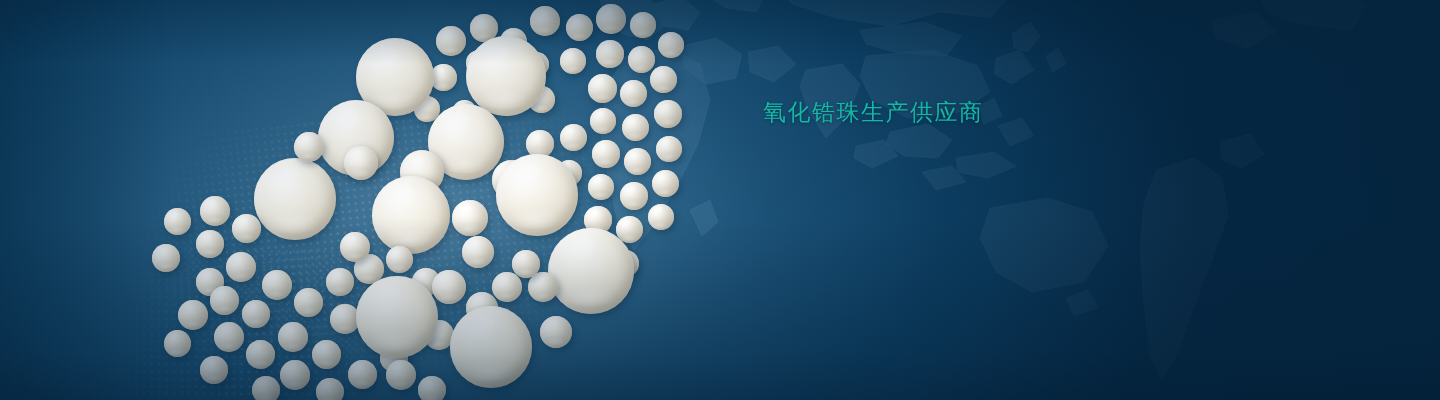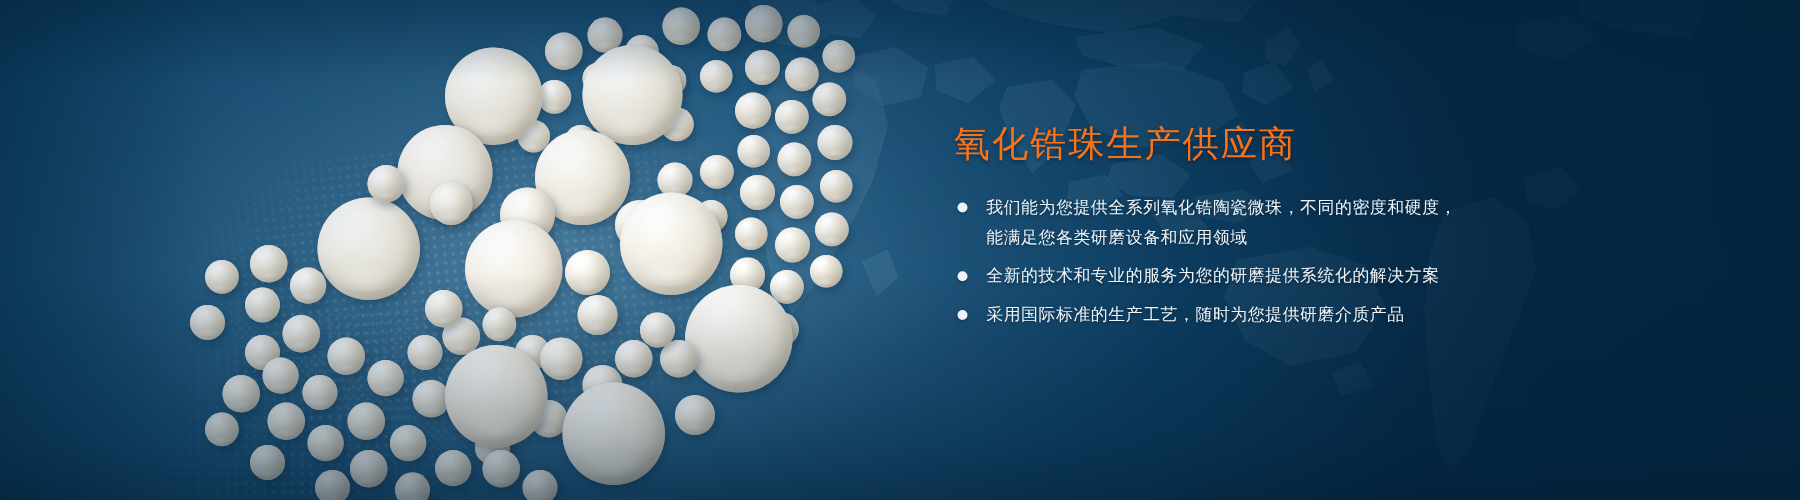--- a/index.html
+++ b/index.html
@@ -139,22 +139,22 @@
 
   
   .content {
     position: absolute;
     left: 763px;
     top: 100px;
     width: 600px;
   }
   .title {
     margin: 0 0 22px 0;
-    color: #f97316;
-    font-size: 29px;
+    color: #14b8a6;
+    font-size: 23px;
     font-weight: 400;
     letter-spacing: 1.5px;
     line-height: 1.1;
     text-shadow: 0 1px 3px rgba(3,26,46,0.55);
     white-space: nowrap;
   }
   .bullets {
     list-style: none;
     margin: 0;
     padding: 0;
@@ -345,34 +345,15 @@
     <div class="bead" style="left:200px;top:356px;width:28px;height:28px;"></div>
     <div class="bead" style="left:164px;top:330px;width:27px;height:27px;"></div>
   </div>
 
   <div class="bg-vignette"></div>
   <div class="bg-topdark"></div>
 
   <div class="content">
     <h1 class="title">氧化锆珠生产供应商</h1>
 
-    <ul class="bullets">
-
-      <li class="bullet">
-        <span class="dot"></span>
-        <span class="bullet-text">我们能为您提供全系列氧化锆陶瓷微珠，不同的密度和硬度，</span>
-        <span class="bullet-text-2">能满足您各类研磨设备和应用领域</span>
-      </li>
-
-      <li class="bullet">
-        <span class="dot"></span>
-        <span class="bullet-text">全新的技术和专业的服务为您的研磨提供系统化的解决方案</span>
-      </li>
-
-      <li class="bullet">
-        <span class="dot"></span>
-        <span class="bullet-text">采用国际标准的生产工艺，随时为您提供研磨介质产品</span>
-      </li>
-
-    </ul>
   </div>
 
 </div>
 
 </body></html>

